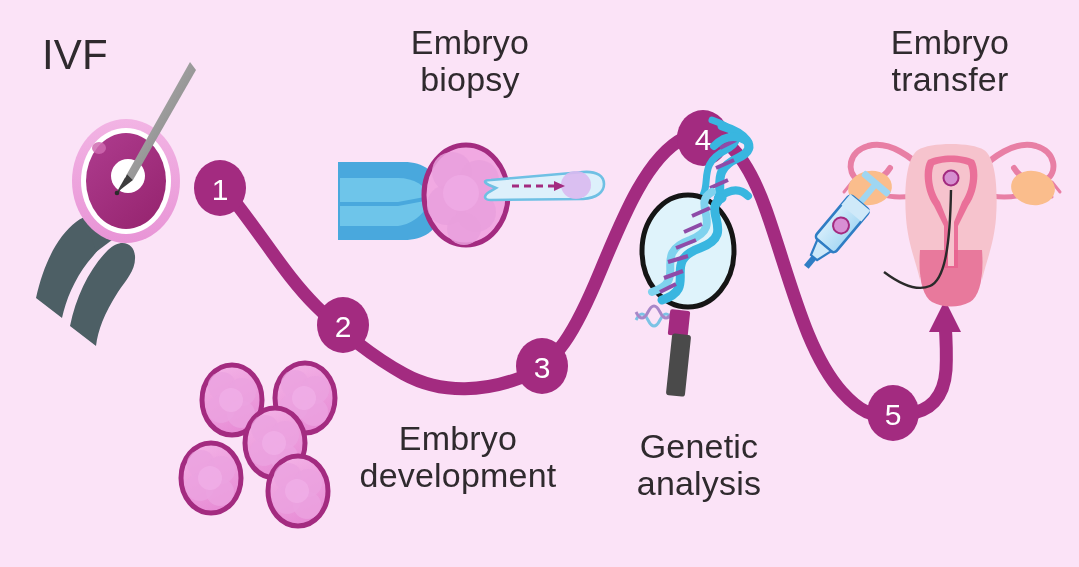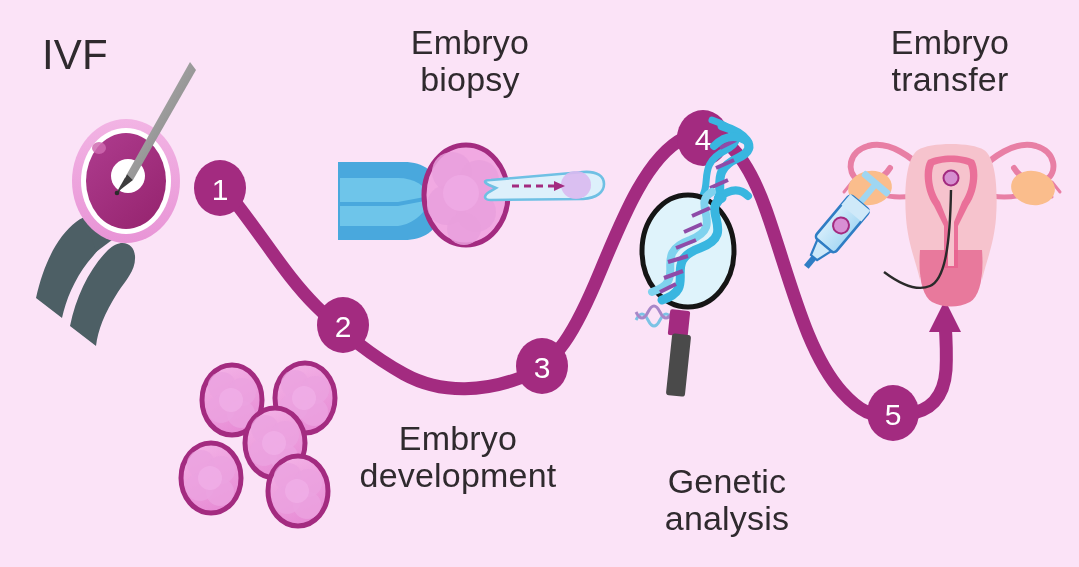--- a/index.html
+++ b/index.html
@@ -35,21 +35,21 @@
     line-height: 1.08;
     text-align: center;
     letter-spacing: 0.2px;
     white-space: pre-line;
     user-select: none;
   }
   .label-ivf     { left: 42px;  top: 32px;  width: 120px; font-size: 42px; text-align: left;}
   .label-biopsy  { left: 370px; top: 24px;  width: 200px; font-size: 34px; }
   .label-transfer{ left: 850px; top: 24px;  width: 200px; font-size: 34px; }
   .label-devel   { left: 338px; top: 420px; width: 240px; font-size: 34px; }
-  .label-genetic { left: 632px; top: 428px; width: 190px; font-size: 34px; margin-top: 35px; }
+  .label-genetic { left: 604px; top: 428px; width: 190px; font-size: 34px; }
   .step-num {
     font-family: "Liberation Sans", "DejaVu Sans", sans-serif;
     font-size: 30px;
     fill: #ffffff;
     text-anchor: middle;
     dominant-baseline: central;
     font-weight: 400;
     user-select: none;
   }
 </style>

